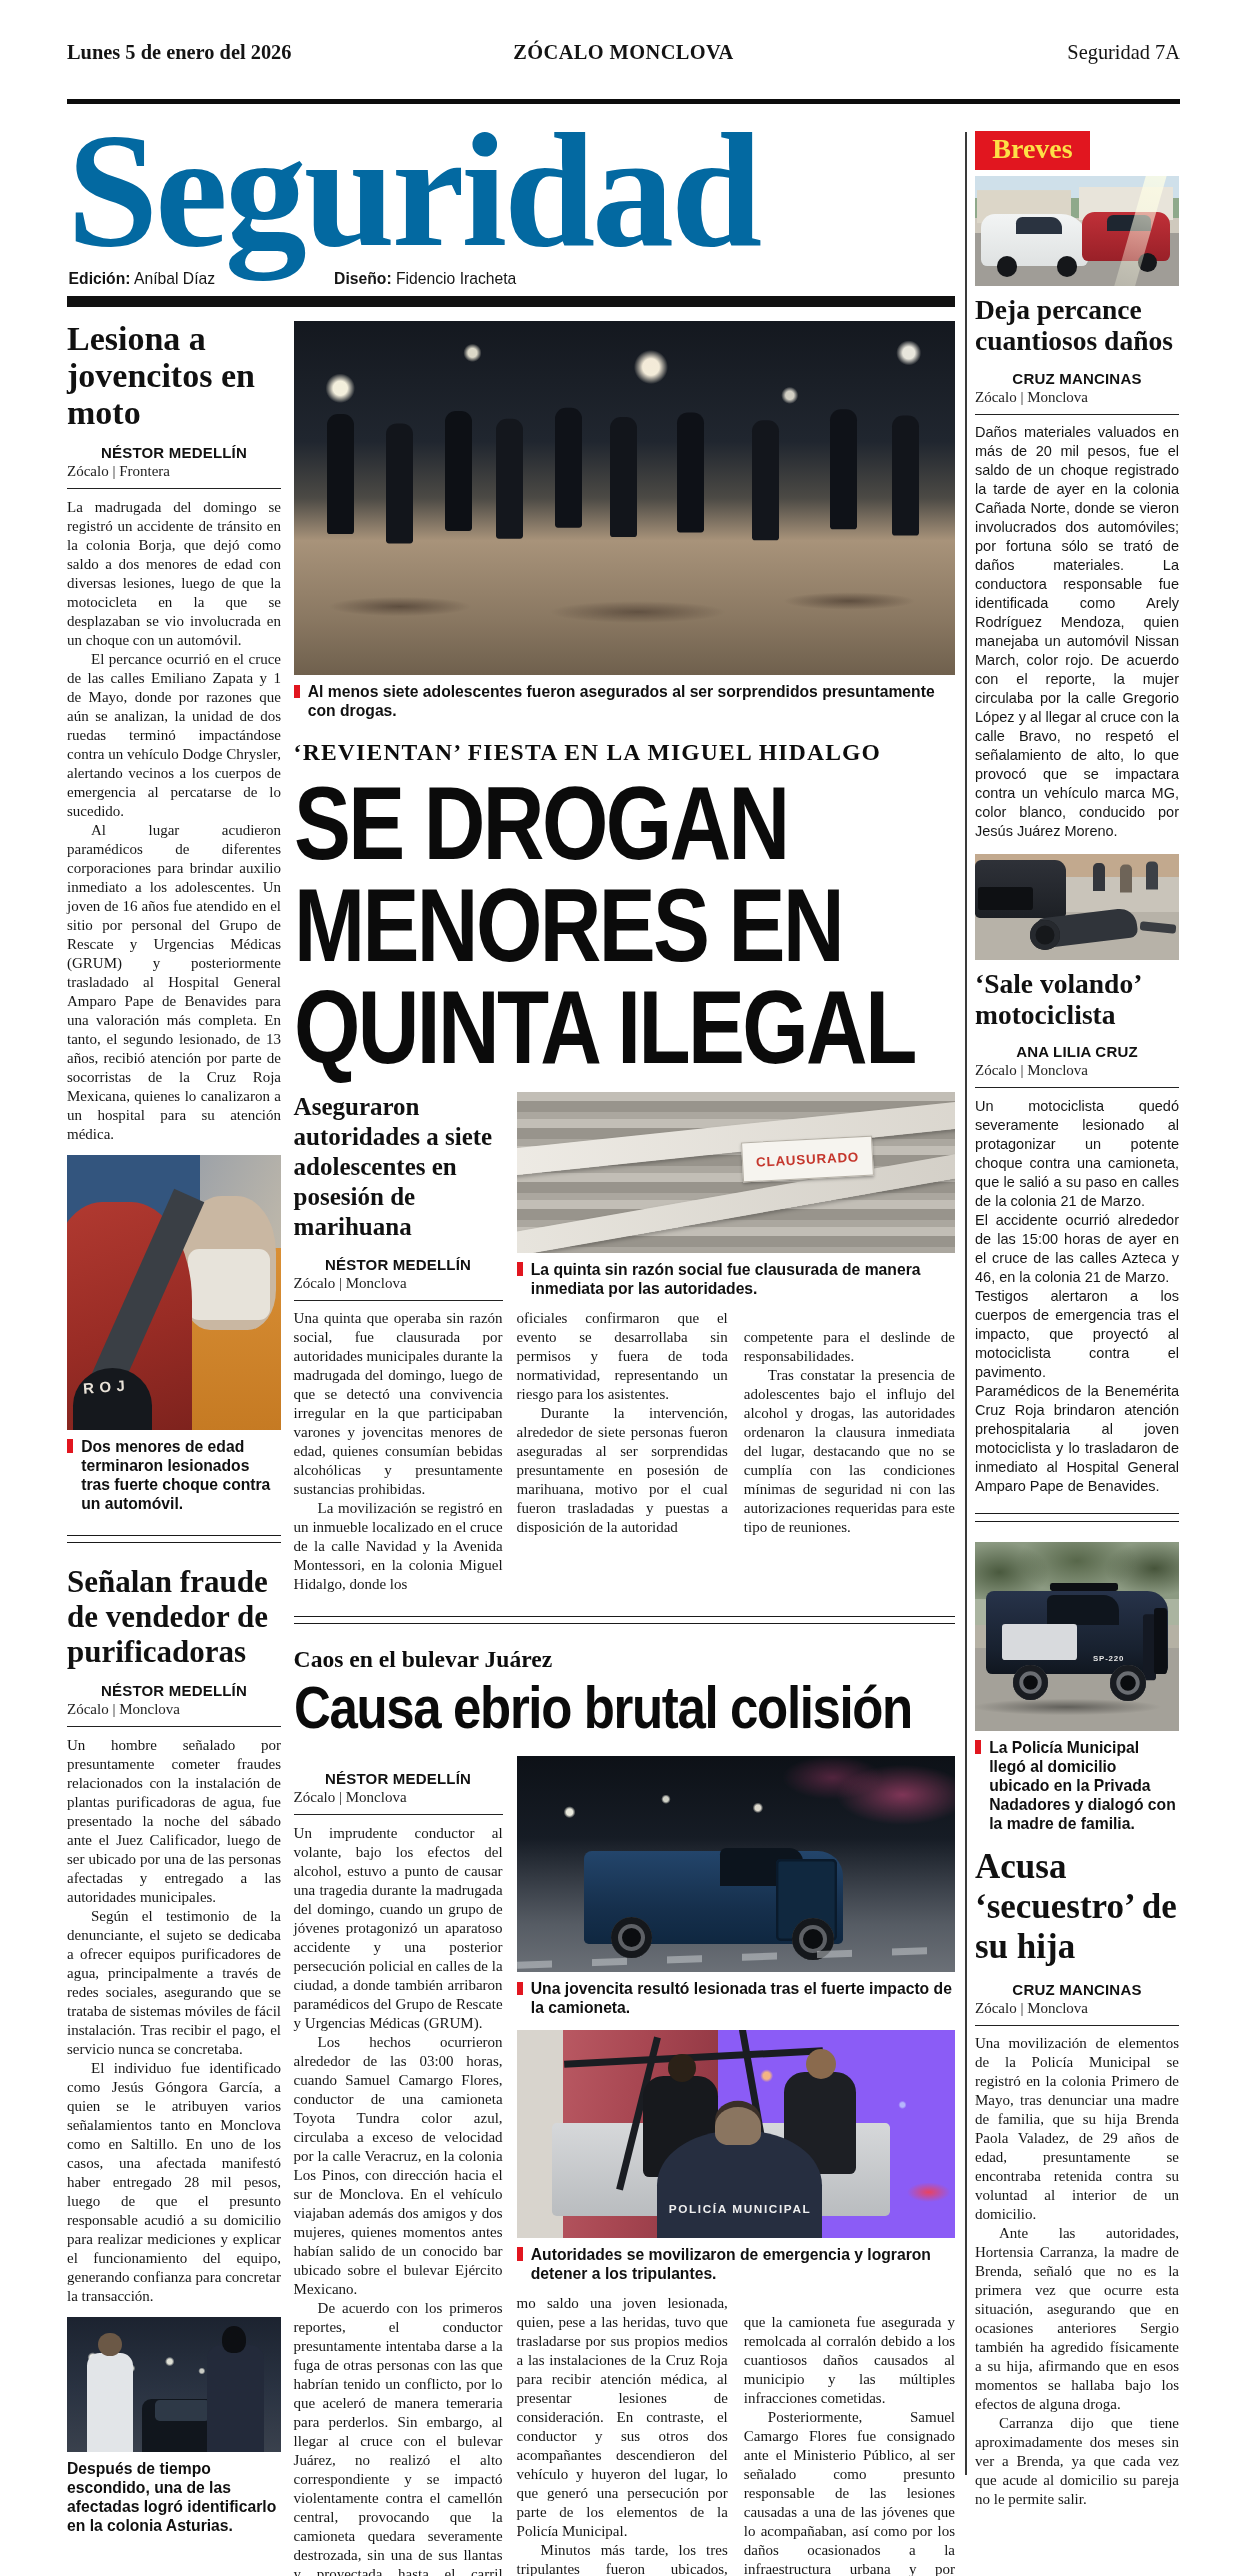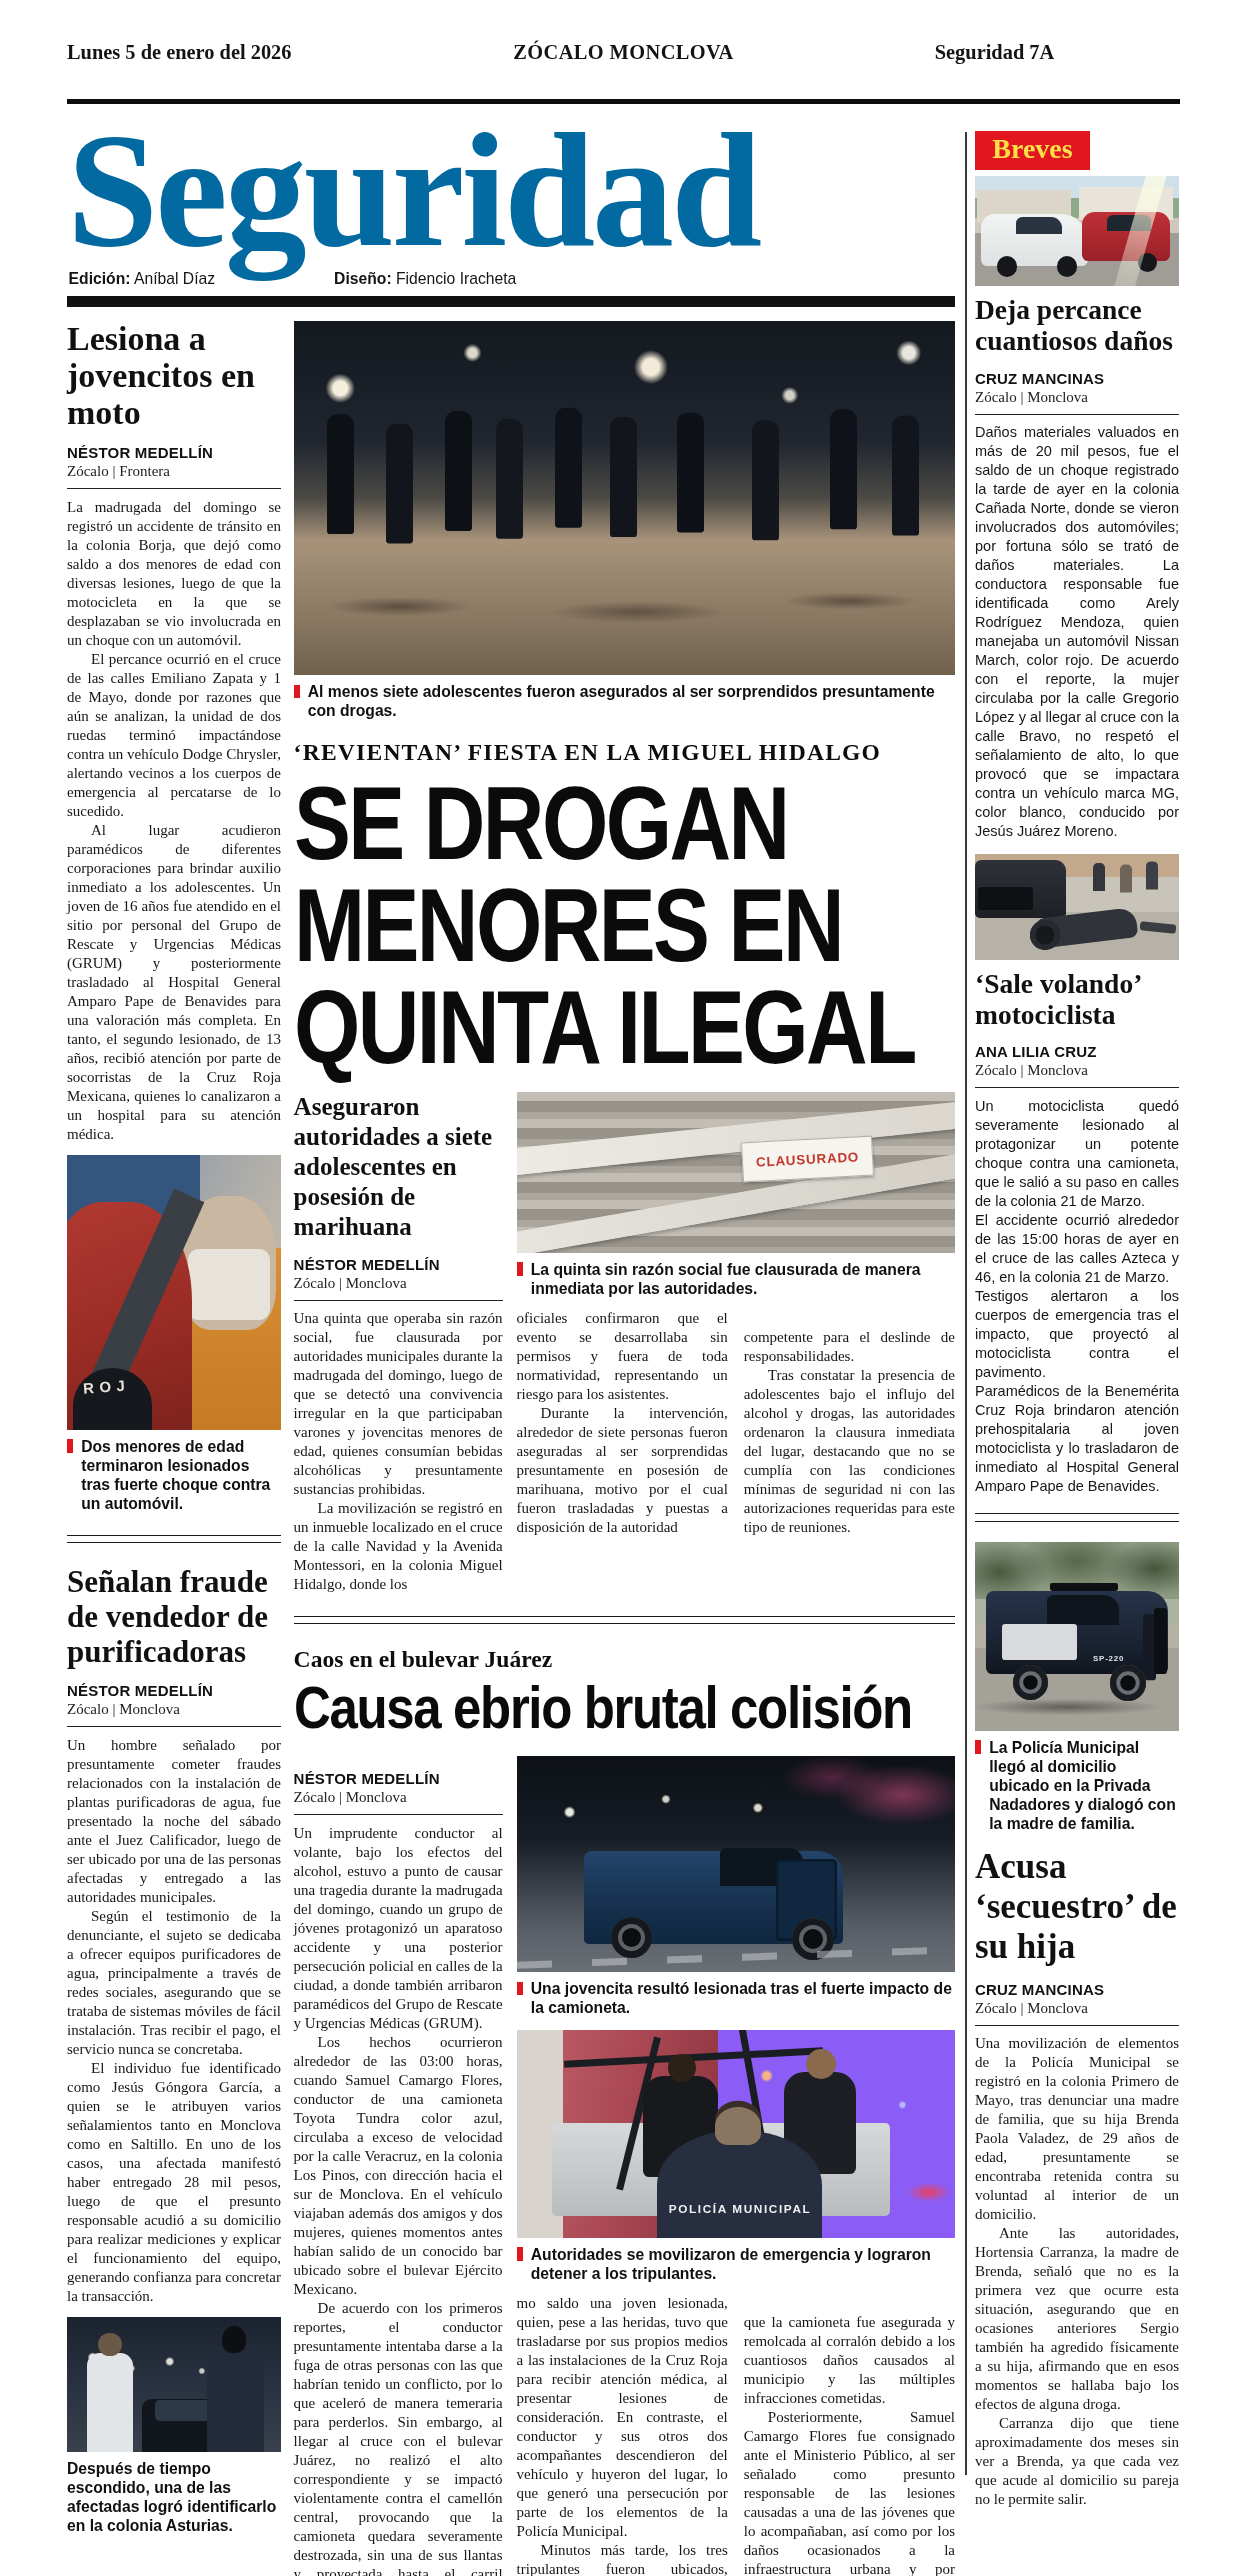--- a/index.html
+++ b/index.html
@@ -4,21 +4,21 @@
 <style>
   html,body{margin:0;padding:0;background:#e9e9e9;}
   .page{position:relative;width:1248px;height:2576px;overflow:hidden;background:#ffffff;
         font-family:"Liberation Serif",serif;color:#141414;}
 
   
   .hdr{position:absolute;left:67px;right:68px;top:41px;display:flex;align-items:baseline;
        font-family:"Liberation Serif",serif;font-size:20.4px;}
   .hdr-date{flex:1;text-align:left;font-weight:600;}
   .hdr-brand{flex:1;text-align:center;font-weight:bold;letter-spacing:0.4px;}
-  .hdr-page{flex:1;text-align:center;font-weight:bold;}
+  .hdr-page{flex:1;text-align:right;font-weight:normal;}
   .hdr-rule{position:absolute;left:67px;right:68px;top:99px;height:4.7px;background:#0d0d0d;}
 
   
   .vdiv{position:absolute;left:965px;top:132px;width:1.6px;height:2343px;background:#3a3a3a;}
 
   
   .main{position:absolute;left:67px;top:116px;width:888px;}
   .sec-title{margin:0;font-family:"Liberation Serif",serif;font-weight:bold;
              font-size:164px;line-height:148px;letter-spacing:-3.1px;color:#0369a1;}
   .credits{display:flex;gap:119px;margin:6.3px 0 0 1.6px;font-family:"Liberation Sans",sans-serif;
@@ -31,21 +31,21 @@
   .lcol{width:214px;flex:0 0 214px;}
   .ccol{flex:1;min-width:0;}
 
   
   .h-serif{font-family:"Liberation Serif",serif;font-weight:bold;color:#111;margin:0;}
   .h-md{font-size:34px;line-height:37px;}
   .h-sm{font-size:27.5px;line-height:31px;}
   .h-lg{font-size:35px;line-height:40px;}
   .subhead{font-family:"Liberation Serif",serif;font-weight:bold;font-size:25px;line-height:30px;margin:0;color:#111;}
   .byline-blk{border-bottom:1.6px solid #222;padding-bottom:7px;margin:12.6px 0 8.6px;}
-  .byline{font-family:"Liberation Sans",sans-serif;font-weight:bold;font-size:15px;line-height:19px;letter-spacing:0.2px;color:#111;}
+  .byline{font-family:"Liberation Sans",sans-serif;font-weight:bold;font-size:15px;line-height:19px;letter-spacing:0.2px;color:#111;text-align:center;}
   .source{font-family:"Liberation Serif",serif;font-size:15px;line-height:19px;color:#222;}
   .body{font-family:"Liberation Serif",serif;font-size:15px;line-height:19px;text-align:justify;color:#161616;}
   .body p{margin:0;}
   .body p + p{text-indent:1.6em;}
   .body.sans{font-family:"Liberation Sans",sans-serif;font-size:14.5px;line-height:19px;}
   .body.noind p + p{text-indent:0;}
   .caption{display:flex;margin-top:7px;font-family:"Liberation Sans",sans-serif;font-weight:bold;
            font-size:15.7px;line-height:19px;color:#101010;}
   .cap-bullet{flex:0 0 6.3px;width:6.3px;height:13.4px;background:#e1161f;margin:2.4px 7.9px 0 0;}
   .dbl-rule{height:6.3px;border-top:1.6px solid #1a1a1a;border-bottom:1.6px solid #1a1a1a;margin:22px 0 20.4px;}

